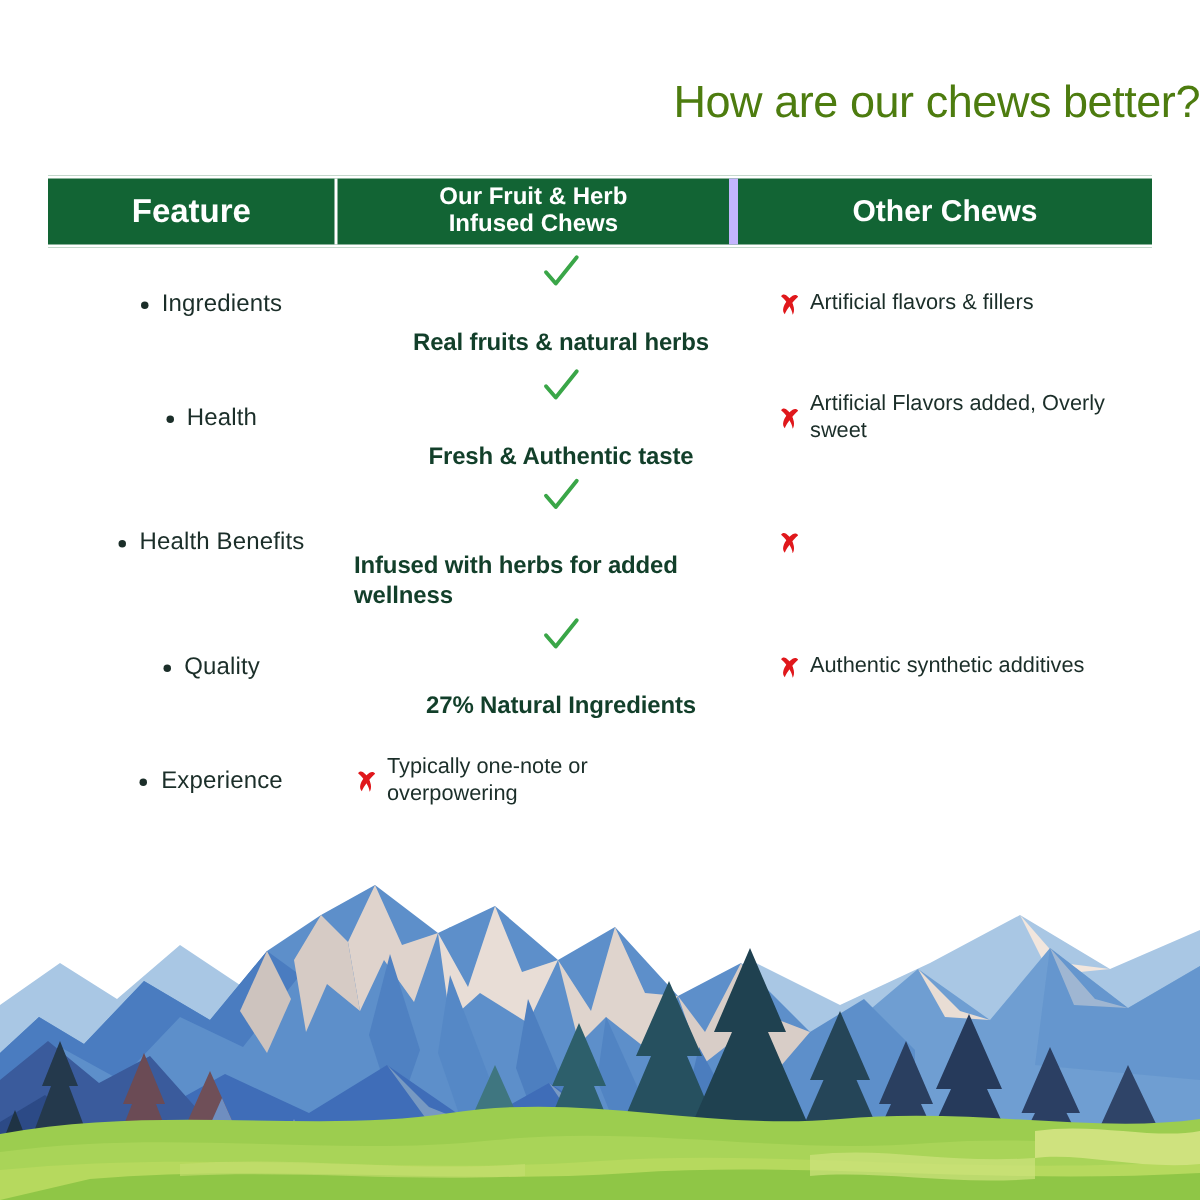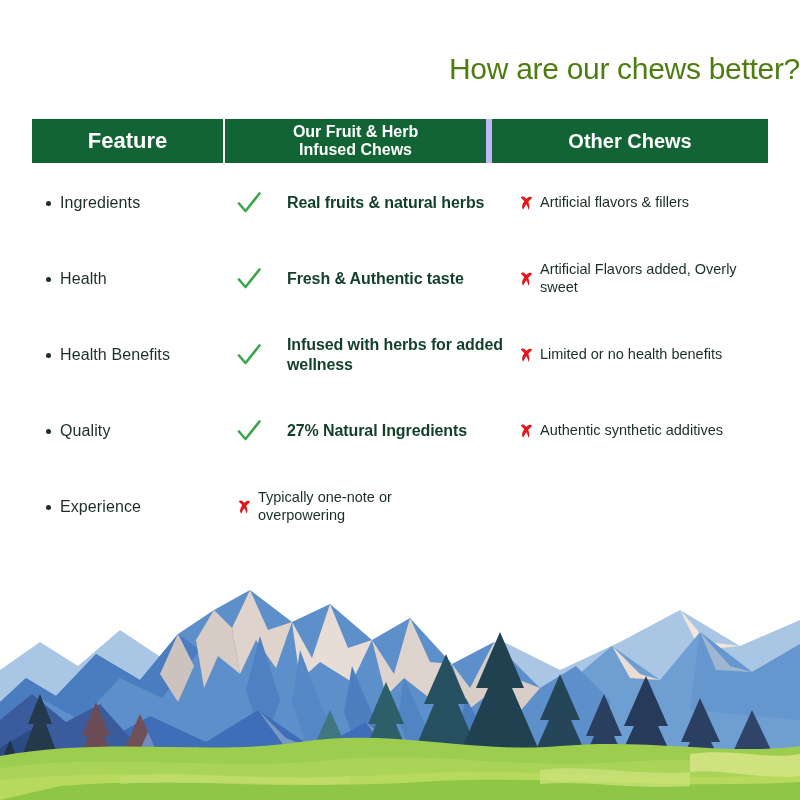--- a/index.html
+++ b/index.html
@@ -62,20 +62,21 @@
     min-height: 76px;
   }
 
   
   .c-feature {
     width: 204px;
     display: flex;
     align-items: center;
     gap: 9px;
     padding-left: 14px;
+    justify-content: center;
   }
   .bullet {
     width: 5px; height: 5px;
     border-radius: 50%;
     background: #1b2e29;
     flex: none;
   }
   .feature-label {
     font-size: 16px;
     font-weight: 400;
@@ -83,20 +84,21 @@
     letter-spacing: 0.1px;
   }
 
   
   .c-ours {
     width: 282px;
     display: flex;
     align-items: center;
     gap: 25px;
     padding-right: 6px;
+    flex-direction: column;
   }
   .ours-label {
     font-size: 16px;
     font-weight: 800;
     color: #123f2a;
     line-height: 1.22;
     letter-spacing: -0.1px;
   }
 
   
@@ -198,21 +200,20 @@
           <svg class="ico check-icon" viewBox="0 0 26 26">
             <path d="M3 13.5 L9.5 21 L23.5 3.5" fill="none" stroke="#3aa648" stroke-width="2.6" stroke-linecap="round" stroke-linejoin="round"></path>
           </svg>
           <span class="ours-label">Infused with herbs for added wellness</span>
         </div>
         <div class="c-others">
           <svg class="ico x-icon" viewBox="0 0 20 20">
             <path d="M3.2 3.0 C6 5.4 9 9.2 10.6 12.4 C11.6 14.4 12.2 16.2 12.2 17.4 C13.2 16.4 13.6 14.2 13.2 11.8 C12.6 8.2 10.4 4.6 7.2 2.2 C5.6 1.2 4.0 1.6 3.2 3.0 Z" fill="#e0181c"></path>
             <path d="M16.6 3.4 C14.2 5.4 11.2 8.8 9.0 12.0 C7.6 14.0 6.6 15.8 6.2 17.0 C5.0 16.2 4.4 14.2 5.0 12.0 C6.0 8.4 8.8 4.8 12.2 2.6 C14.0 1.6 15.8 2.0 16.6 3.4 Z" fill="#e0181c"></path>
           </svg>
-          <span class="others-label">Limited or no health benefits</span>
         </div>
       </div>
 
       <div class="row">
         <div class="c-feature">
           <span class="bullet"></span>
           <span class="feature-label">Quality</span>
         </div>
         <div class="c-ours">
           <svg class="ico check-icon" viewBox="0 0 26 26">

